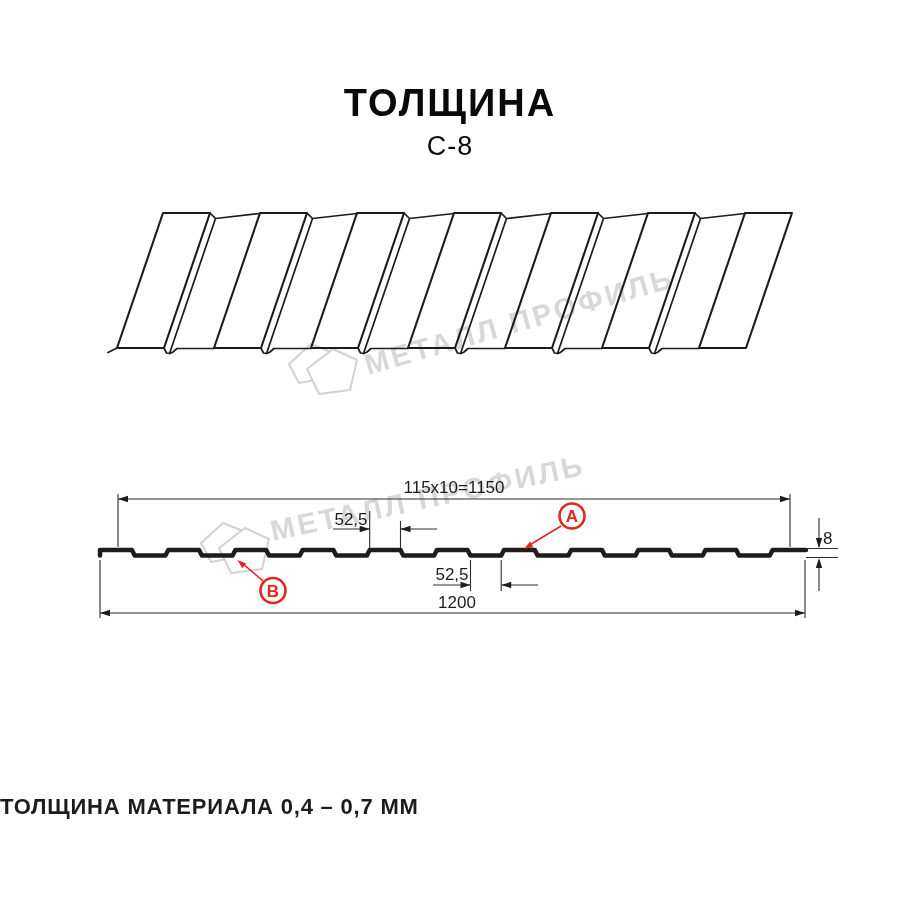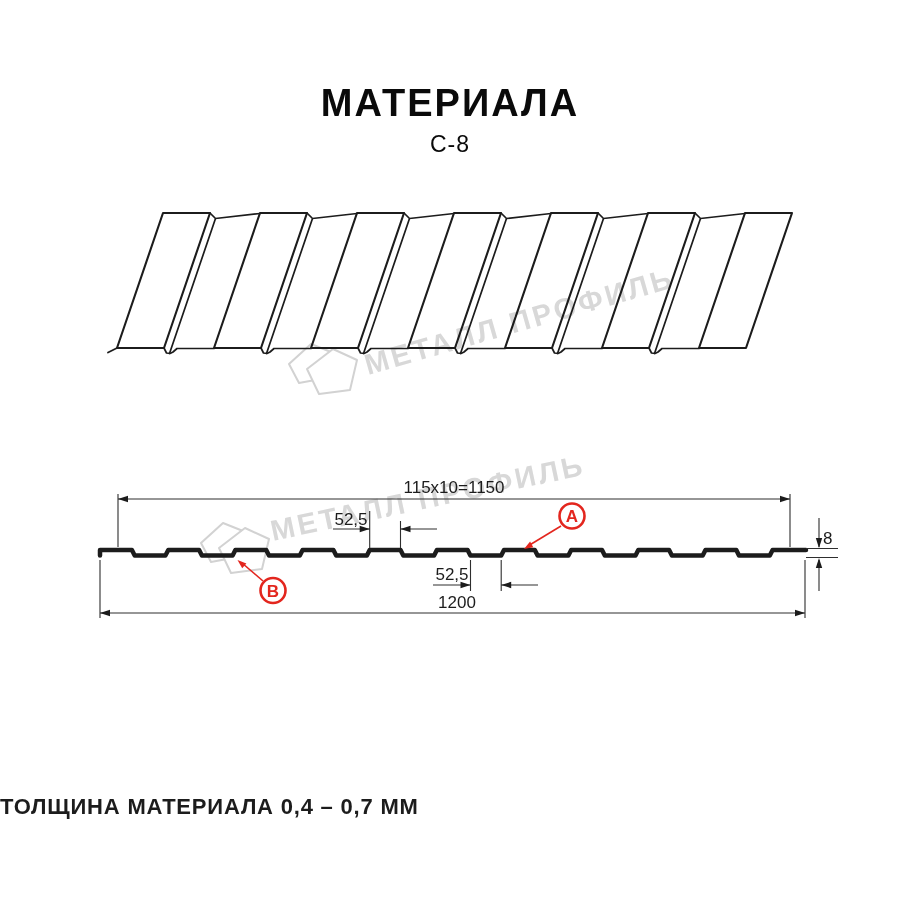--- a/index.html
+++ b/index.html
@@ -1,21 +1,21 @@
 <!DOCTYPE html>
 <html><head>
 <meta charset="utf-8">
 <style>
   html,body{margin:0;padding:0;background:#fff;}
   .page{position:relative;width:900px;height:900px;background:#fff;overflow:hidden;
         font-family:"Liberation Sans",sans-serif;}
   .title{position:absolute;top:82px;left:0;width:900px;text-align:center;
          font-size:38px;font-weight:800;letter-spacing:2px;color:#0a0a0a;}
   .subtitle{position:absolute;top:131px;left:0;width:900px;text-align:center;
-            font-size:23px;font-weight:500;letter-spacing:1px;color:#0a0a0a;}
+            font-size:27px;font-weight:500;letter-spacing:1px;color:#0a0a0a;}
   .footer-note{position:absolute;top:794px;left:0;width:900px;
                font-size:22px;font-weight:600;letter-spacing:0.8px;color:#1c1c1c;}
   svg.drawing{position:absolute;left:0;top:0;}
   .wm-text{font-family:"Liberation Sans",sans-serif;font-size:29px;font-weight:700;
            letter-spacing:3px;fill:#d8d8d8;}
   .wm-shape{fill:#ffffff;stroke:#d2d2d2;stroke-width:2;stroke-linejoin:round;}
   .sheet3d{fill:none;stroke:#1c1c1c;stroke-width:2.1;stroke-linejoin:round;stroke-linecap:round;}
   .sheet3d-thin{fill:none;stroke:#1c1c1c;stroke-width:1.7;stroke-linejoin:round;stroke-linecap:round;}
   .profile-line{fill:none;stroke:#1c1c1c;stroke-width:4.5;stroke-linejoin:round;stroke-linecap:round;}
   .dim-line{stroke:#2e2e2e;stroke-width:1.1;fill:none;}
@@ -25,21 +25,21 @@
   .red-arrow{fill:#e3261e;stroke:none;}
   .red-circle{fill:#ffffff;stroke:#e3261e;stroke-width:2.6;}
   .red-letter{font-family:"Liberation Sans",sans-serif;font-size:17px;font-weight:700;
               fill:#e3261e;text-anchor:middle;}
 </style>
 </head>
 <body>
 
 <div class="page">
 
-  <div class="title">МАТЕРИАЛА</div>
+  <div class="title">ТОЛЩИНА</div>
   <div class="subtitle">С-8</div>
 
   <svg class="drawing" width="900" height="900" viewBox="0 0 900 900">
 
     <g>
       <g transform="translate(289,344)">
         <polygon class="wm-shape" points="0,20 22,0 42,8 37,34 10,39"></polygon>
         <polygon class="wm-shape" points="18,25 44,5 68,16 61,46 30,50"></polygon>
       </g>
       <text class="wm-text" transform="translate(368,375) rotate(-16)">МЕТАЛЛ ПРОФИЛЬ</text>

